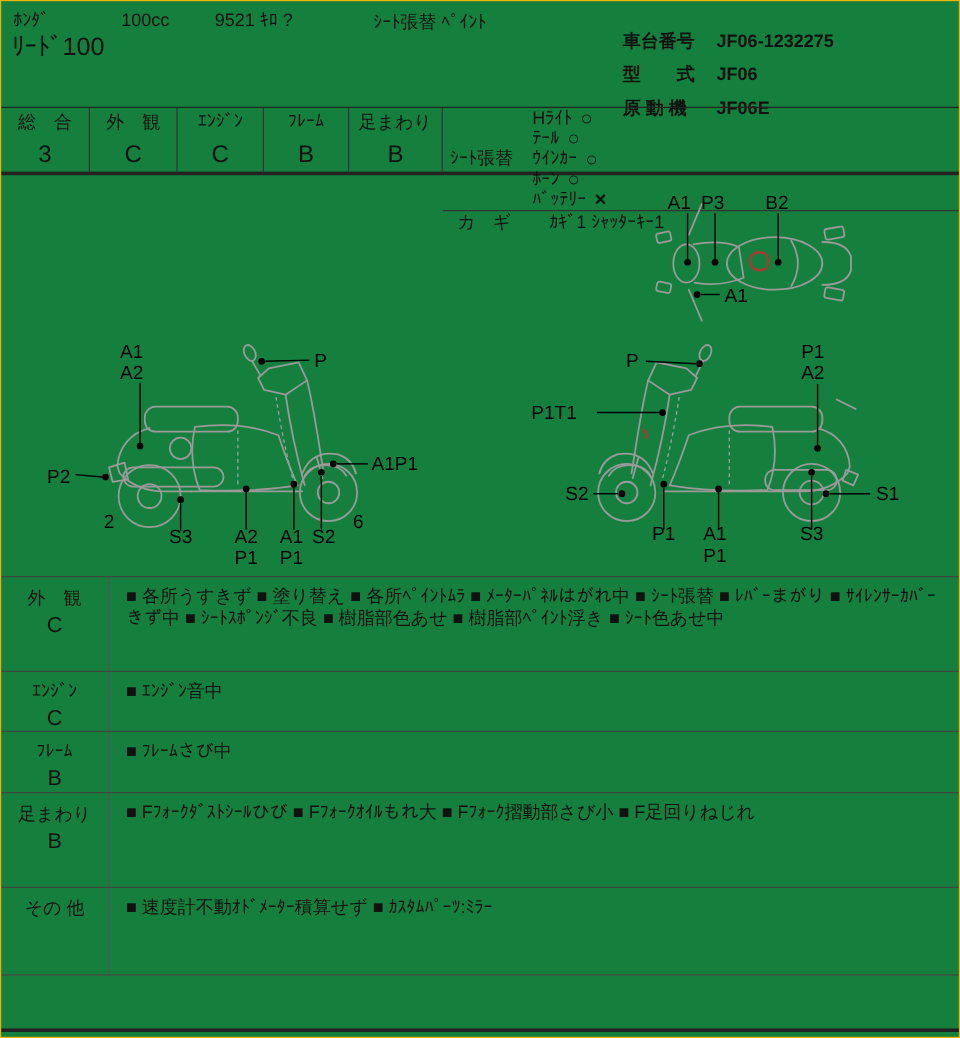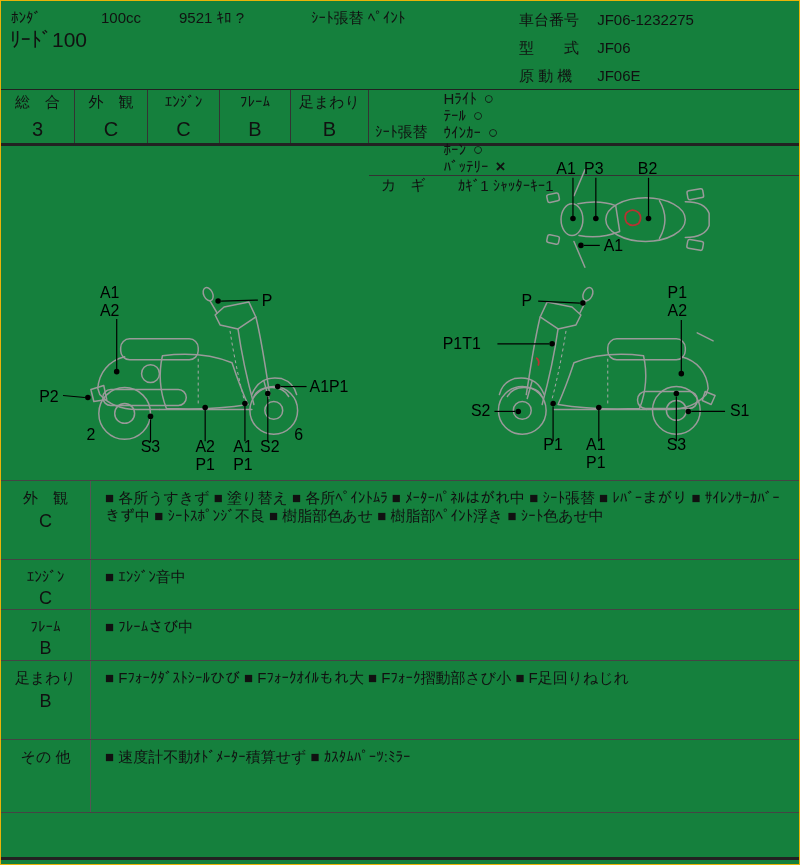--- a/index.html
+++ b/index.html
@@ -2,21 +2,21 @@
 <html><head>
 <meta charset="utf-8">
 <style>
   html,body{margin:0;padding:0;background:#fff;}
   .sheet{position:relative;width:800px;height:865px;background:#15803d;
          font-family:"Liberation Sans","DejaVu Sans",sans-serif;color:#111;
          border:1px solid #eab308;box-sizing:border-box;overflow:hidden;}
   .abs{position:absolute;white-space:nowrap;}
   .h-text{font-size:15px;}
   .model{font-size:21px;}
-  .h-right{position:absolute;left:518px;top:5px;font-size:15px;line-height:28px;}
+  .h-right{position:absolute;left:518px;top:20px;font-size:15px;line-height:28px;font-weight:bold;}
   .h-right .lbl{display:inline-block;width:74px;}
   
   .frame{position:absolute;left:0;top:88px;width:800px;height:771px;
          border-top:1px solid #222;border-bottom:3px solid #222;box-sizing:border-box;
          display:flex;flex-direction:column;}
   .ratings{display:flex;height:56px;border-bottom:3px solid #222;box-sizing:border-box;}
   .rt-cell{border-right:1px solid #333;box-sizing:border-box;text-align:center;
            display:flex;flex-direction:column;justify-content:space-between;padding:3px 0 2px;}
   .rt-label{font-size:15px;}
   .rt-value{font-size:20px;}

